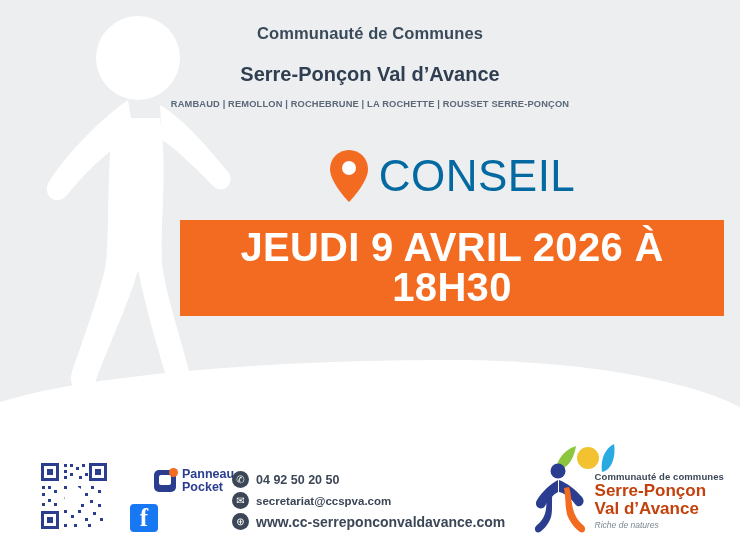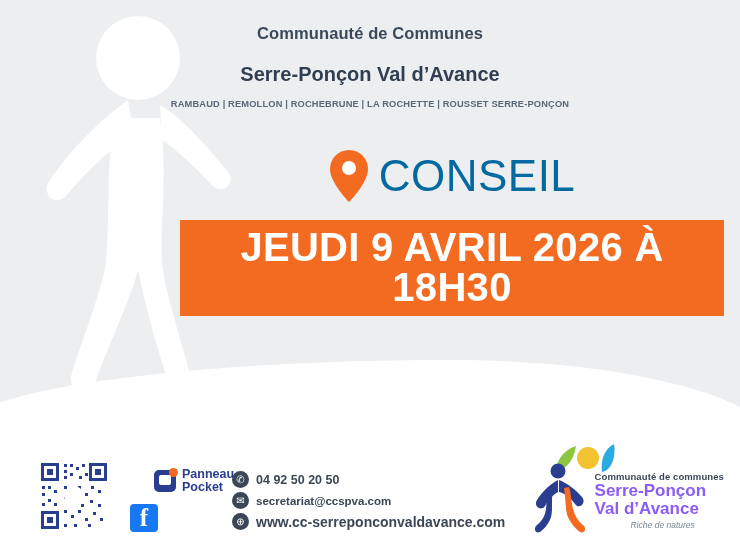--- a/index.html
+++ b/index.html
@@ -183,22 +183,22 @@
   .contact-text.url { font-size: 14px; }
   
   .logo {
     position: absolute;
     right: 16px; bottom: 16px;
     display: flex; align-items: flex-end; gap: 6px;
   }
   .logo-mark { width: 58px; height: 72px; flex: none; }
   .logo-text { padding-bottom: 4px; }
   .logo-l1 { font-size: 9.5px; color: #3b4756; font-weight: bold; letter-spacing: .1px; }
-  .logo-l2 { font-size: 17px; color: #8b5cf6; font-weight: bold; line-height: 1.05; }
-  .logo-l3 { font-size: 8.5px; color: #7a8894; font-style: italic; margin-top: 2px; margin-left: 36px; }
+  .logo-l2 { font-size: 17px; color: #c2410c; font-weight: bold; line-height: 1.05; }
+  .logo-l3 { font-size: 8.5px; color: #7a8894; font-style: italic; margin-top: 2px; }
   .leaf-group { position: absolute; right: 122px; bottom: 76px; width: 66px; height: 30px; }
 </style>
 </head>
 <body>
 
 <div class="poster">
 
   <div class="bg-wave-bottom"></div>
   <div class="bg-wave-bottom2"></div>
 

